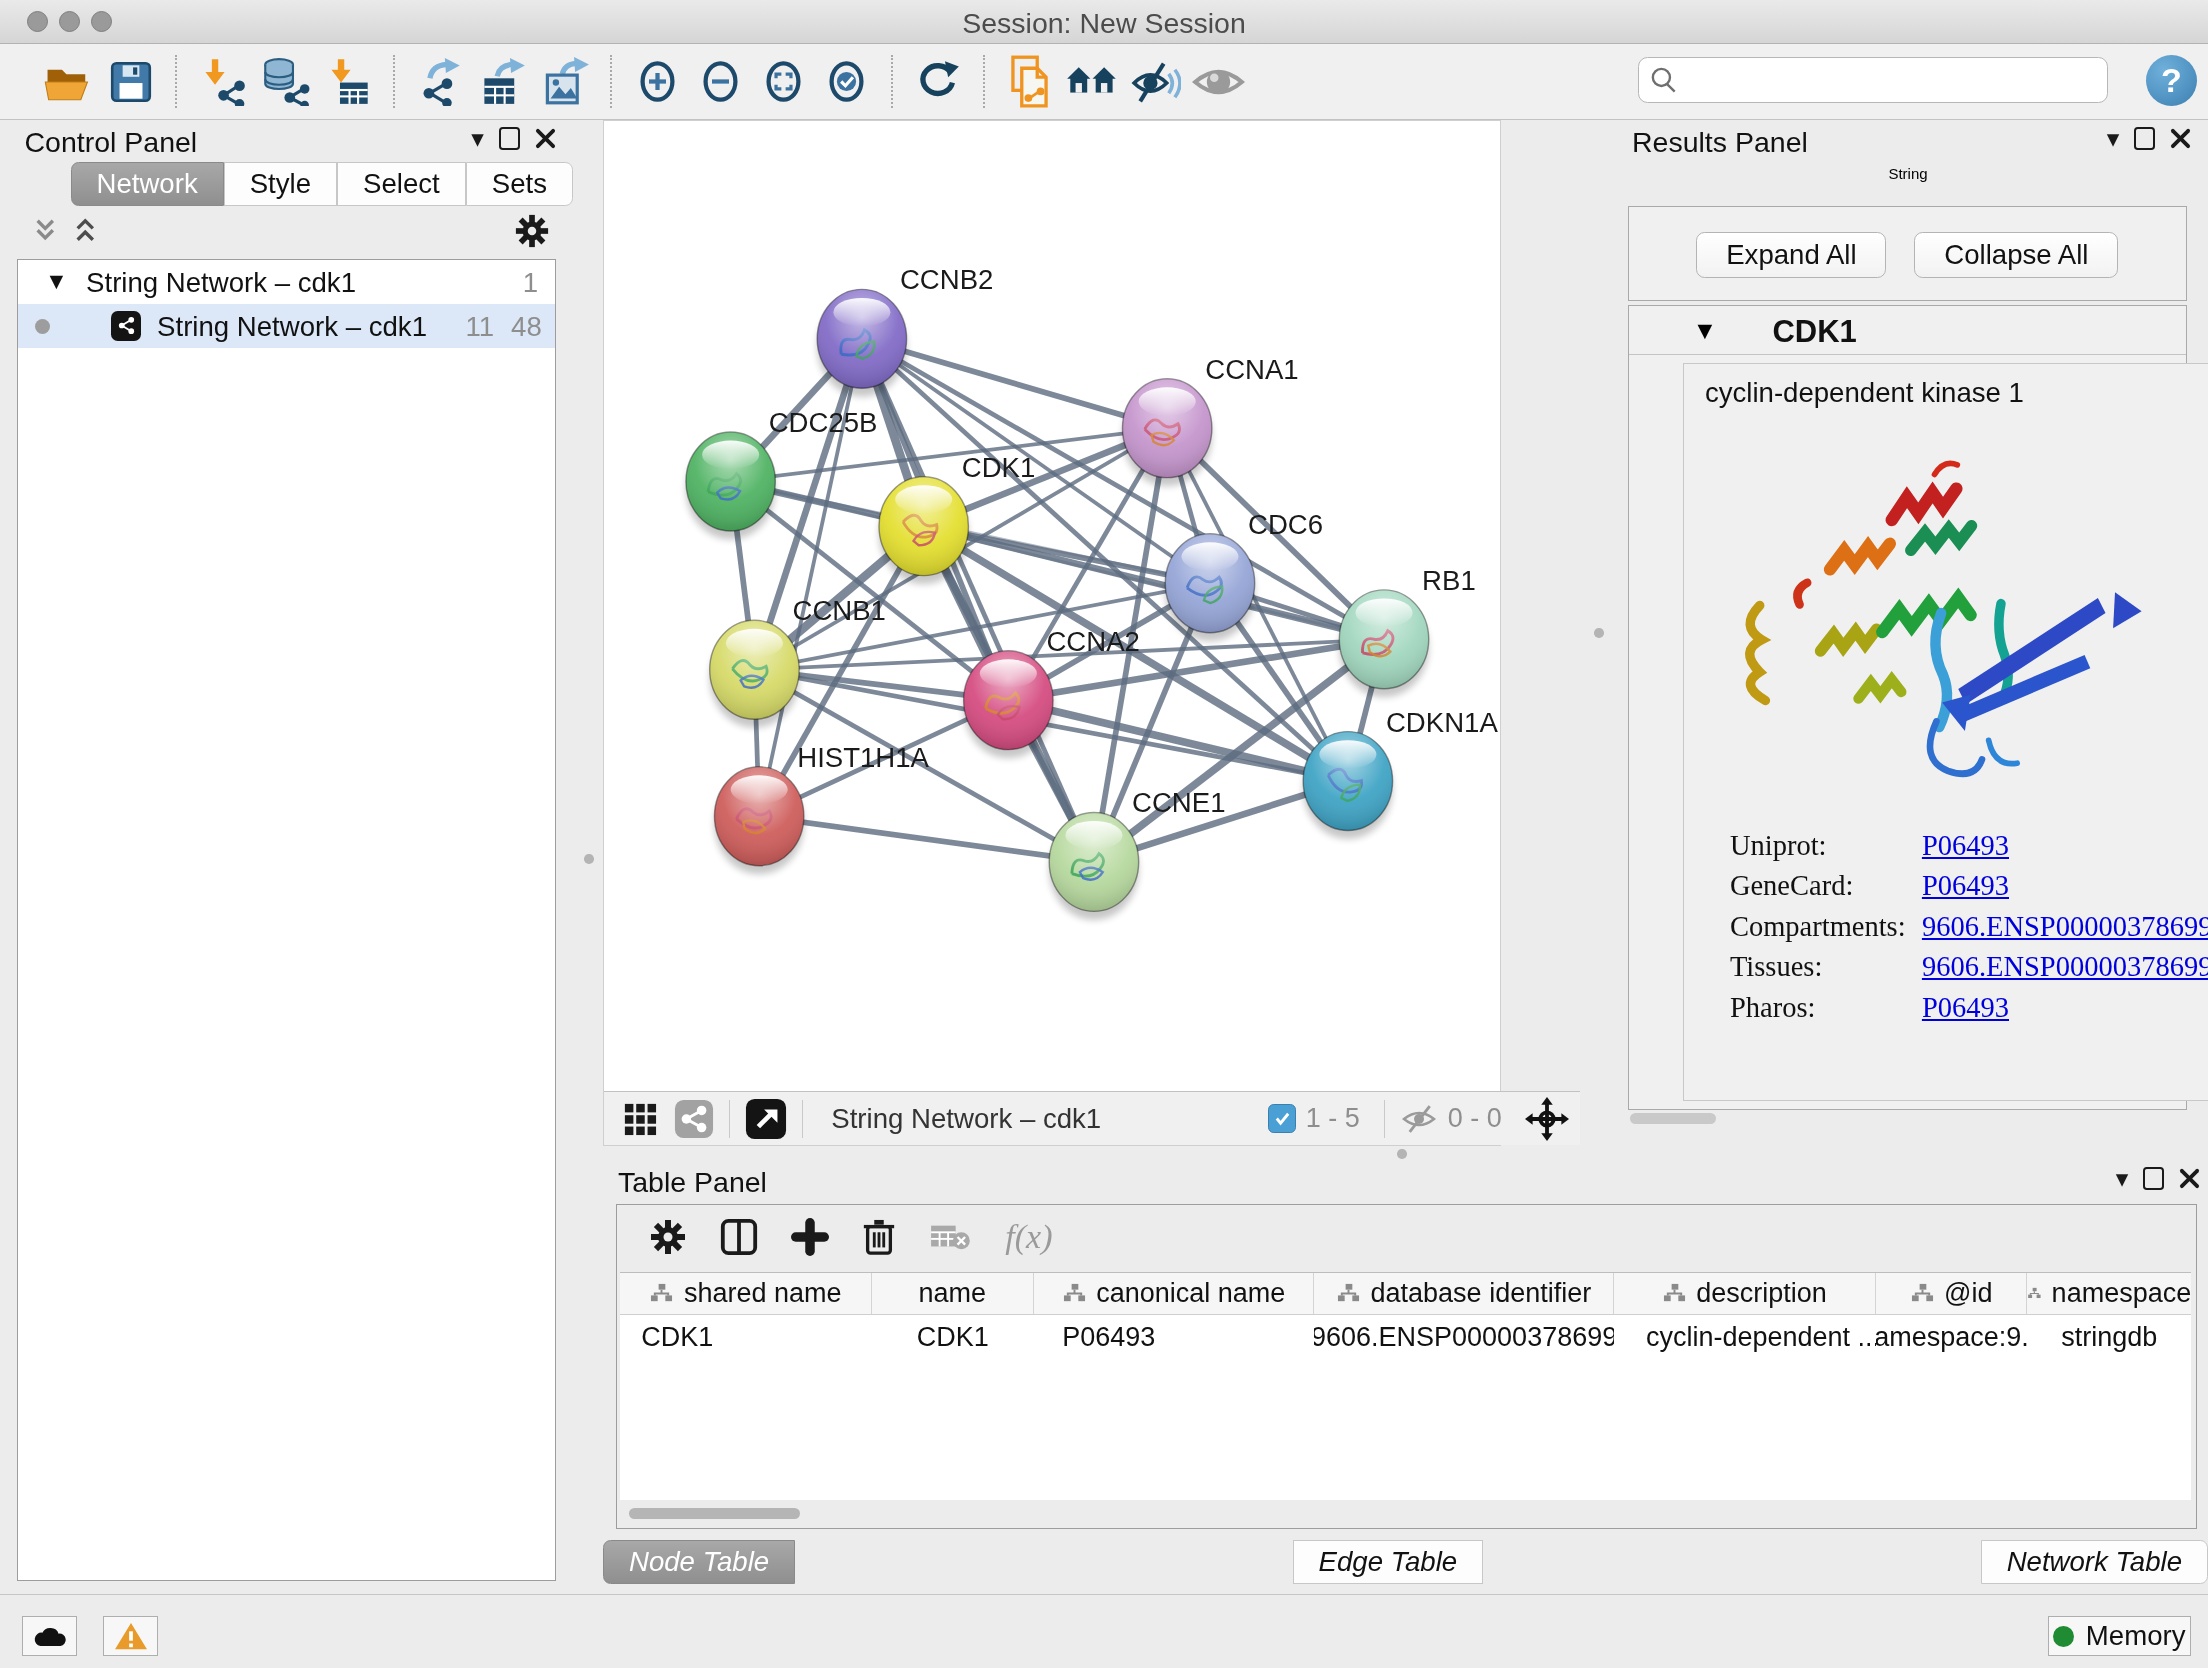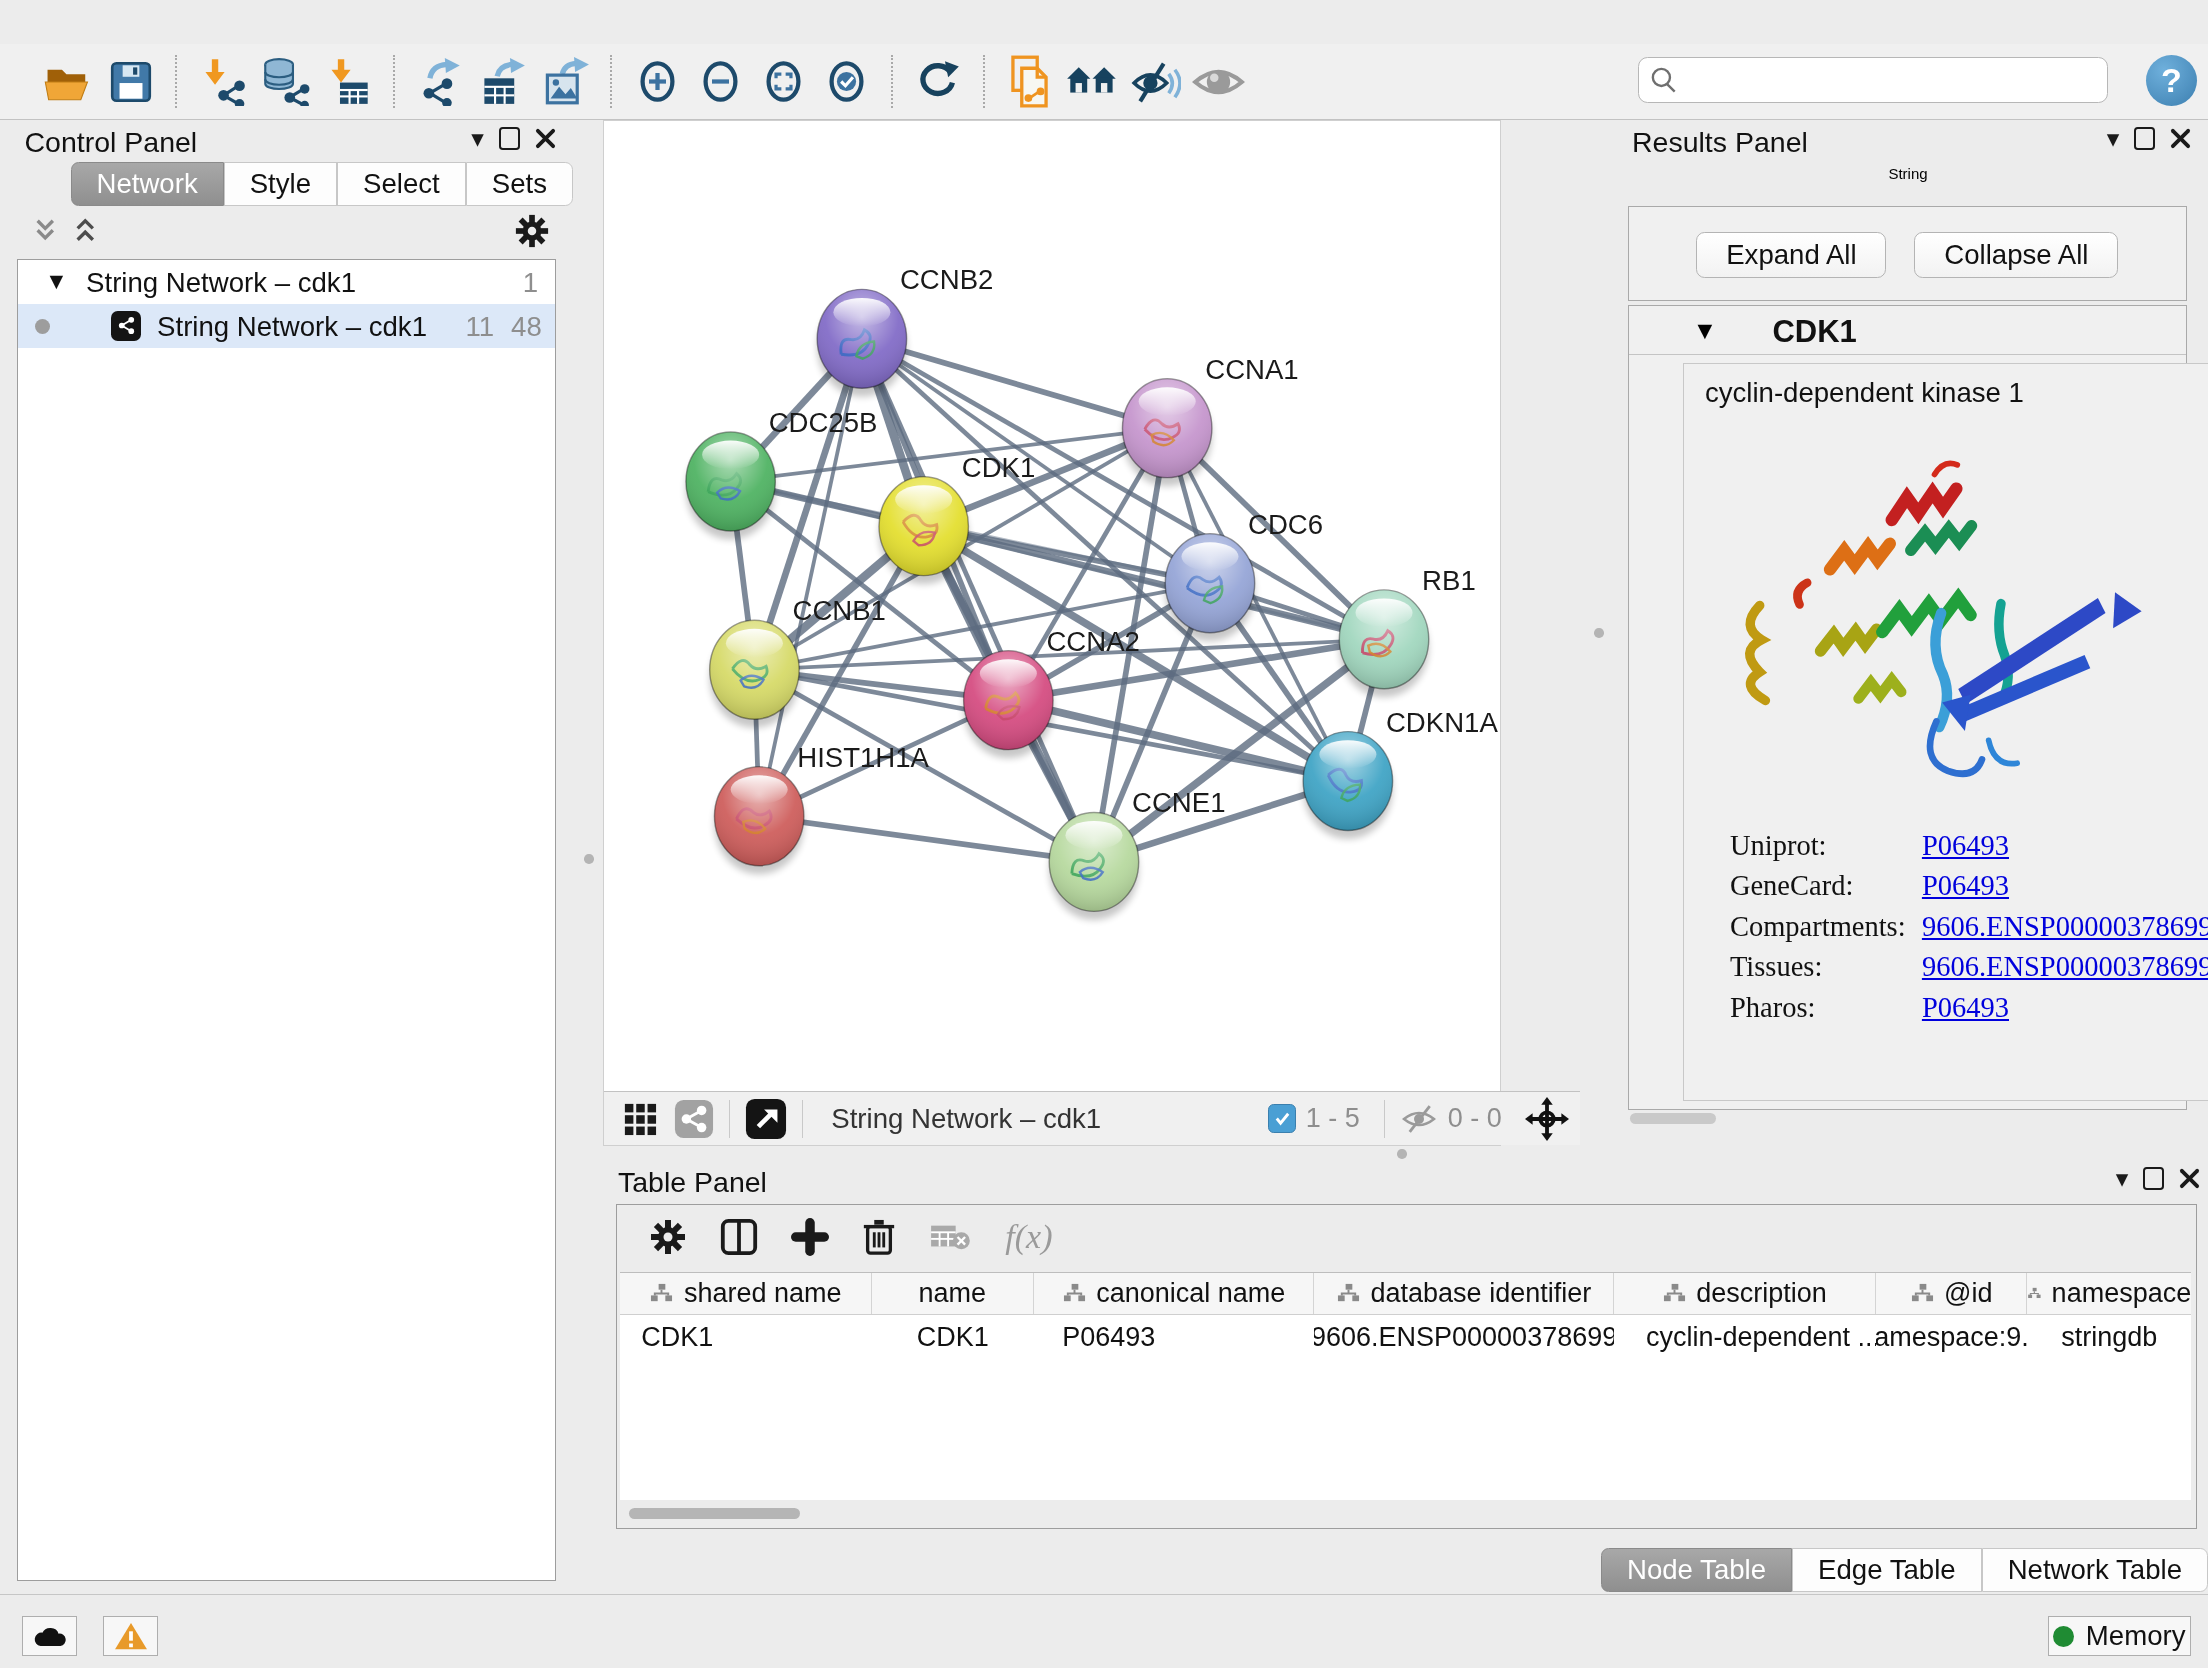--- a/index.html
+++ b/index.html
@@ -108,38 +108,44 @@
   #tp-table { position:absolute; left:2.9px; top:67px; width:1571px; height:228px; background:#fff; border-top:1px solid #bdbdbd; }
   #tp-headrow { display:flex; height:42px; background:#f6f6f6; border-bottom:1.9px solid #cfcfcf; }
   .th { display:flex; align-items:center; justify-content:center; gap:9.5px; font-size:27px; color:#111;
     border-right:1px solid #d4d4d4; overflow:hidden; white-space:nowrap; }
   #tp-datarow { display:flex; height:44px; }
   .td { font-size:27px; color:#111; display:flex; align-items:center; overflow:hidden; white-space:nowrap; }
   .td.c { justify-content:center; }
   .td.l { padding-left:21px; }
   #tp-hscroll { position:absolute; left:7.6px; top:301px; width:1566px; height:15px; }
   #tp-hthumb { position:absolute; left:3.8px; top:1.9px; width:171px; height:11.4px; background:#b5b5b5; border-radius:6.7px; }
-  #tp-tabs { position:absolute; left:0; right:0; top:388px; display:flex; justify-content:flex-end; }
+  #tp-tabs { position:absolute; left:0; right:0; top:380px; display:flex; justify-content:space-between;font-style:italic; }
 
   
   #statusbar { position:absolute; left:0; top:1594px; width:2208px; height:74px; background:#ececec; border-top:1px solid #c6c6c6; }
   .sb-btn { position:absolute; top:21px; height:40px; background:#f7f7f7; border:1.9px solid #aeaeae;
     display:flex; align-items:center; justify-content:center; }
   #sb-cloud { left:22px; width:55px; }
   #sb-warn { left:103px; width:55px; }
   #sb-mem { left:2048px; width:143px; font-size:27.6px; color:#111; gap:11.4px; }
   #sb-mem .dot { width:21px; height:21px; border-radius:50%; background:#1f8b33; }
 
   .split-dot { position:absolute; width:9.5px; height:9.5px; border-radius:50%; background:#b4b4b4; }
 </style>
 </head>
 <body>
 
 <div id="app">
 
+  <div id="titlebar">
+    <div class="traffic t1"></div>
+    <div class="traffic t2"></div>
+    <div class="traffic t3"></div>
+    <div id="window-title">Session: New Session</div>
+  </div>
 
   <div id="toolbar">
     <div style="width:36px"></div>
     <div class="tb">
       <svg width="51" height="48" viewBox="0 0 46 42">
         <path d="M5,10 h13 l4,4 h17 v7 H5 z" fill="#a06008"></path>
         <path d="M3,21 h38 l-6,16 H6 z" fill="#f0a637" stroke="#c07d14" stroke-width="1"></path>
       </svg>
     </div>
     <div class="tb">

